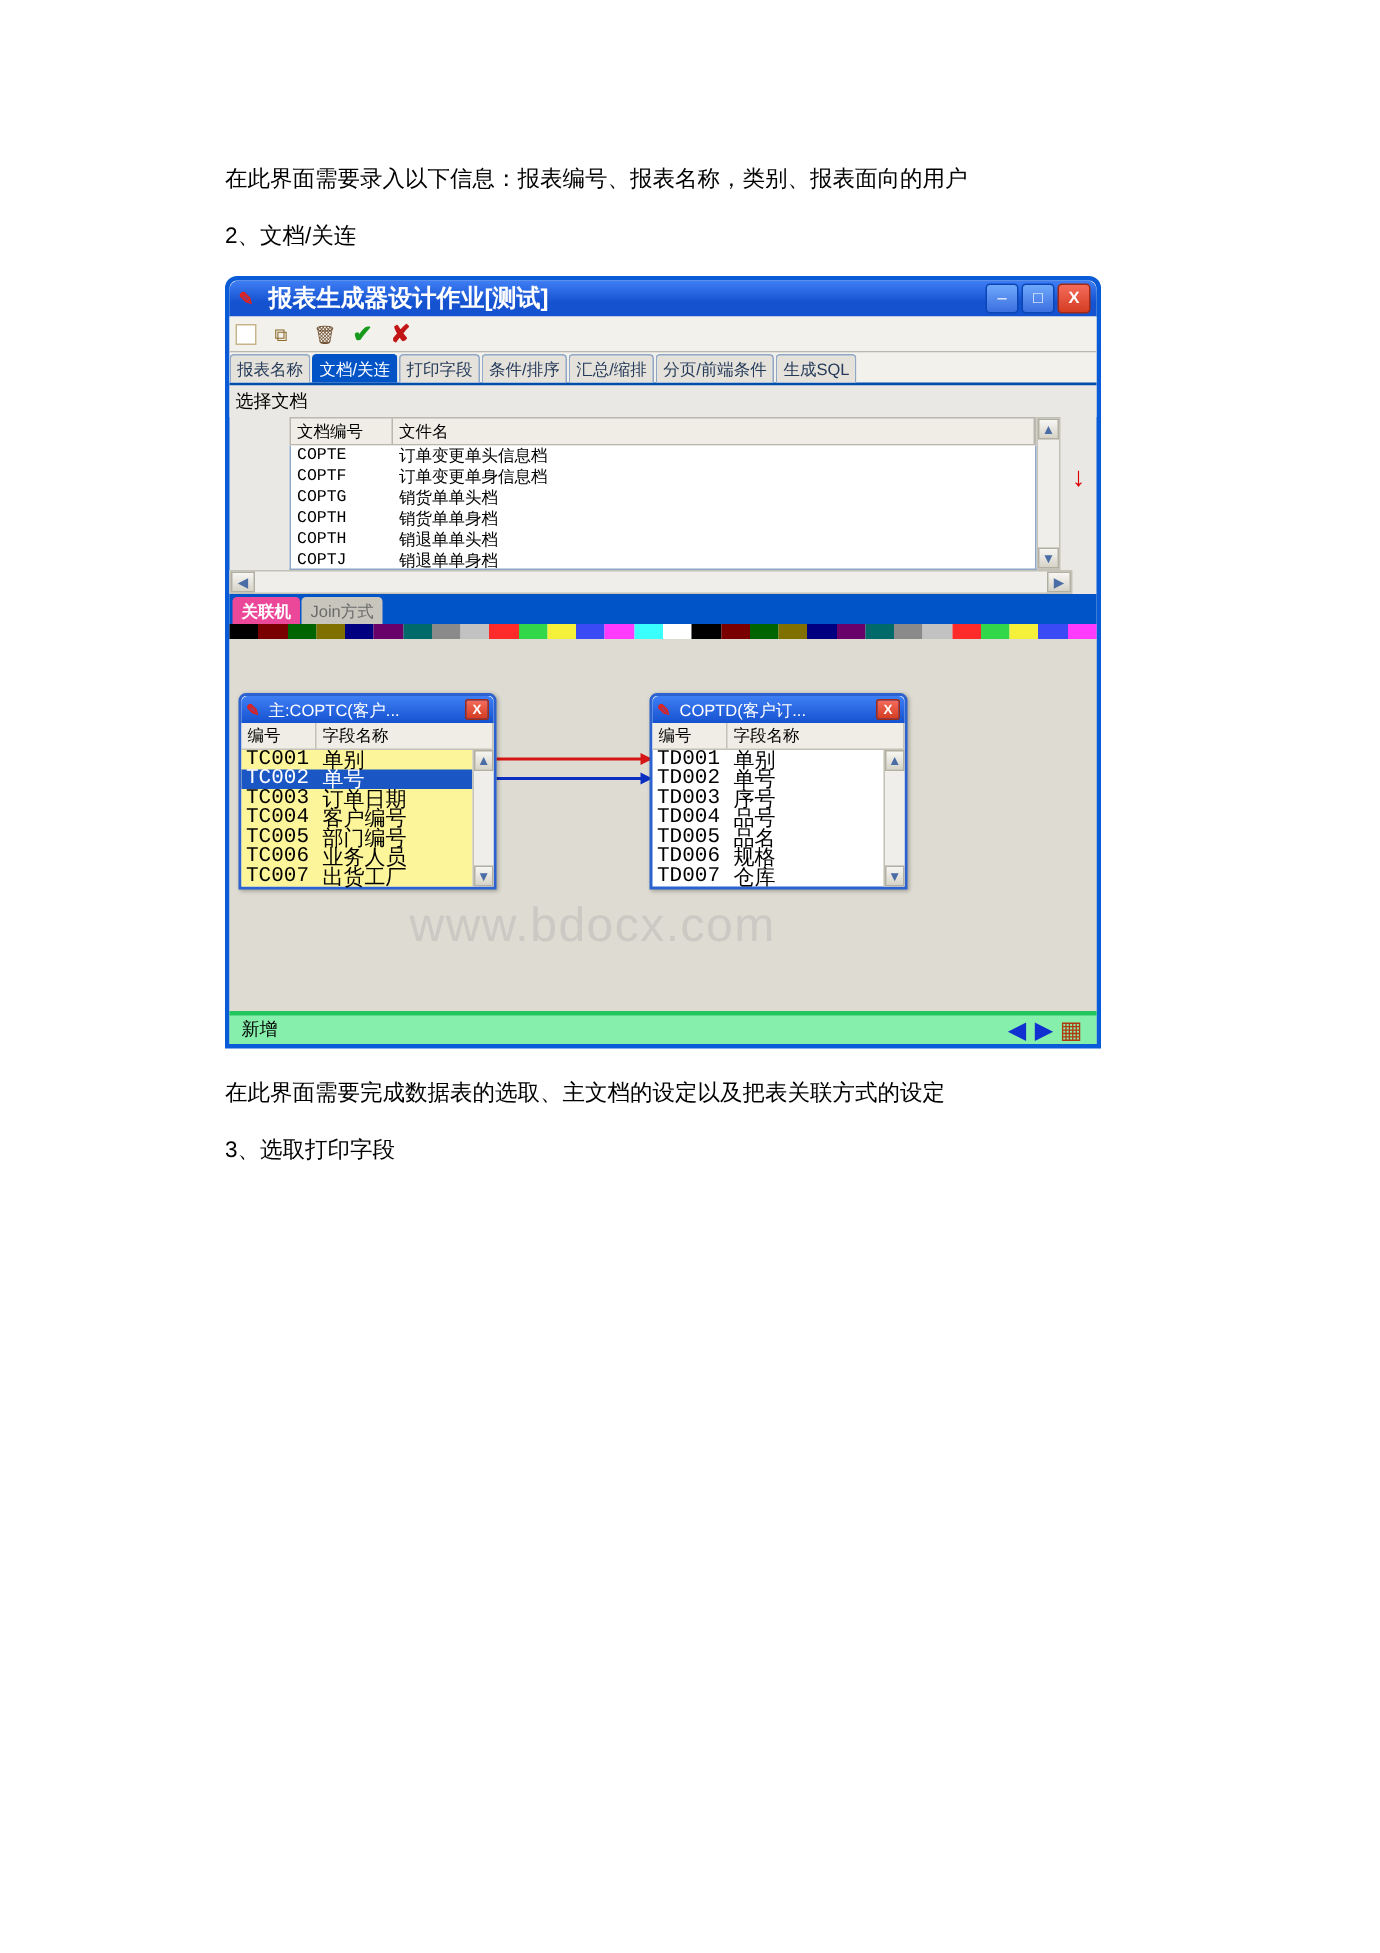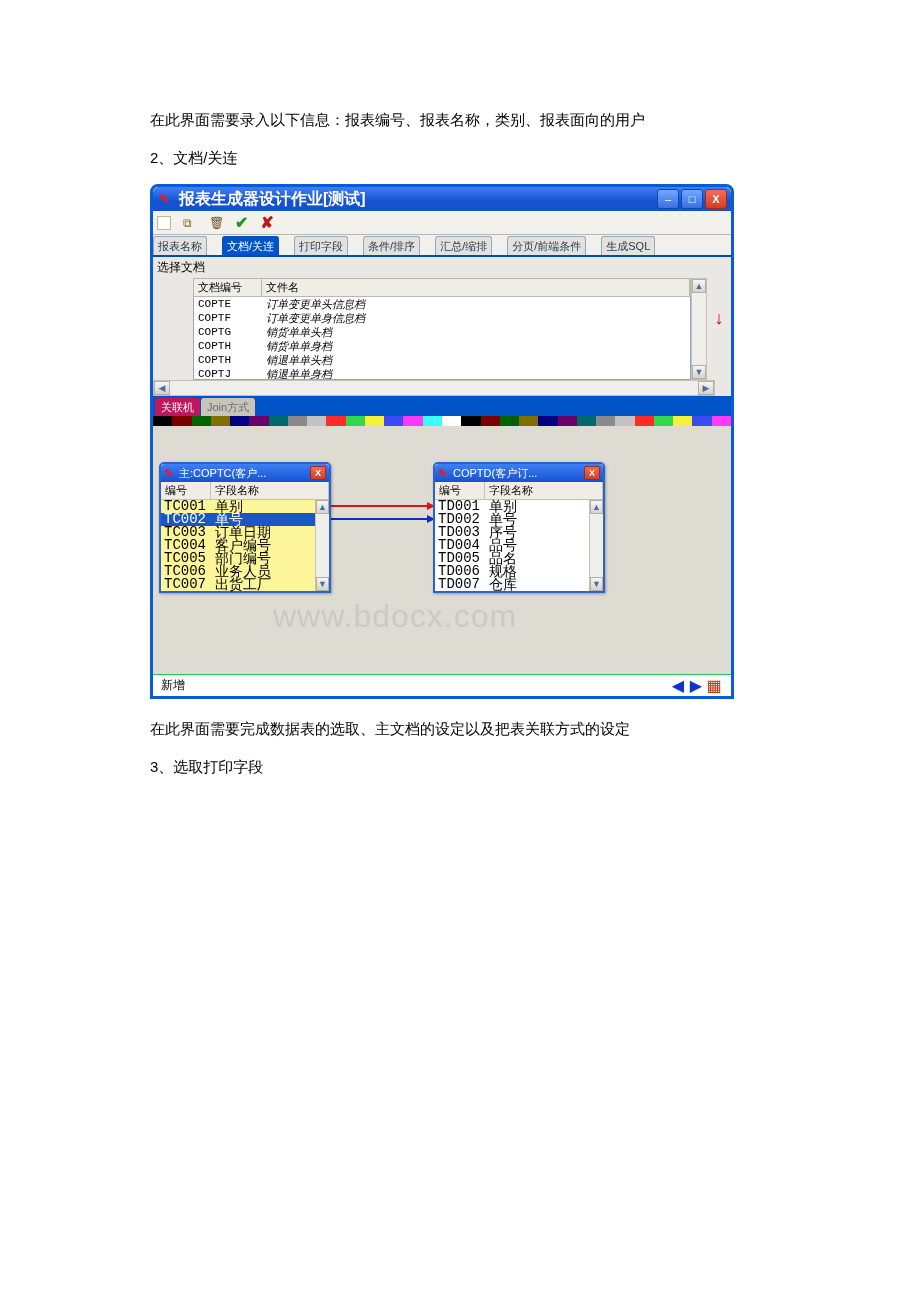--- a/index.html
+++ b/index.html
@@ -9,39 +9,39 @@
   .winbox { border: 3px solid #0a5bd8; border-radius: 8px 8px 0 0; background: #e9e8e4; width: 584px; font-size: 12px; position: relative; }
   .titlebar { height: 24px; background: linear-gradient(#3f7ff5, #1552d0 60%, #1552d0); color: #fff; display: flex; align-items: center; padding: 0 4px 0 6px; border-radius: 6px 6px 0 0; }
   .titlebar .ticon { width: 14px; height: 14px; margin-right: 6px; color: #d22; font-weight: bold; }
   .titlebar .ttext { font-weight: bold; font-size: 16px; flex: 1; }
   .winbtns { display: flex; gap: 2px; }
   .wbtn { width: 22px; height: 20px; background: linear-gradient(#6ea8fb,#3c6fe0); border: 1px solid #0a46b5; border-radius: 3px; display: flex; align-items: center; justify-content: center; font-size: 11px; color: #fff; font-family: Arial; }
   .wbtn.close { background: linear-gradient(#f46b5a,#d43d22); border-color: #a02a16; font-weight: bold; }
   .toolbar { height: 24px; background: #f2f1ec; border-bottom: 1px solid #b9b7ae; display: flex; align-items: center; padding-left: 4px; gap: 12px; }
   .ticon-sm { width: 14px; height: 14px; display: inline-block; }
   .tabbar { background: #f2f1ec; height: 22px; display: flex; align-items: flex-end; padding: 0; border-bottom: 2px solid #014dad; }
-  .tab { font-size: 11px; padding: 2px 4px 1px; margin-right: 15px; border: 1px solid #8fa8c7; border-bottom: none; background: #e5e2db; color: #243a5a; border-radius: 3px 3px 0 0; }
+  .tab { font-size: 11px; padding: 2px 4px 1px; margin-right: 1px; border: 1px solid #8fa8c7; border-bottom: none; background: #e5e2db; color: #243a5a; border-radius: 3px 3px 0 0; }
   .tab.active { background: #0153c6; color: #fff; border-color: #0153c6; }
   .listlabel { background: #e9e8e4; padding: 2px 4px; font-size: 12px; }
   .listhead { background: #efede6; border: 1px solid #b9b7ae; display: flex; }
   .lh { padding: 1px 4px; font-size: 11px; border-right: 1px solid #b9b7ae; }
   .listarea { display: flex; height: 102px; padding-left: 40px; }
   .plist { flex: 1; background: #fff; border: 1px solid #8fa8c7; border-top: none; font-size: 11px; overflow: hidden; position: relative; }
   .prow { display: flex; line-height: 14px; justify-content: center; }
   .pc1 { width: 68px; padding-left: 4px; font-family: "Courier New", monospace; }
-  .pc2 { flex: 1; padding-left: 4px; font-style: italic; }
+  .pc2 { flex: 1; padding-left: 4px; }
   .hscroll { height: 16px; background: #efeeea; border: 1px solid #c4c1b6; display: flex; align-items: center; margin: 0 16px 0 0; }
   .hsbtn { width: 16px; height: 14px; background: linear-gradient(#f7f6f2,#d6d3c8); border: 1px solid #b2afa3; display: flex; align-items: center; justify-content: center; font-size: 9px; color: #4a6da6; }
   .vscroll { width: 16px; background: #efeeea; border: 1px solid #c4c1b6; display: flex; flex-direction: column; }
   .vsbtn { height: 14px; background: linear-gradient(#f7f6f2,#d6d3c8); border: 1px solid #b2afa3; display: flex; align-items: center; justify-content: center; font-size: 9px; color: #4a6da6; }
   .sideicons { width: 24px; display: flex; flex-direction: column; align-items: center; padding-top: 30px; gap: 10px; }
   .arrowdown { color: #d00; font-size: 18px; font-weight: bold; }
   .subtabbar { background: #0054c8; height: 20px; display: flex; align-items: flex-end; padding-left: 2px; }
   .subtab { font-size: 11px; padding: 2px 6px 1px; border-radius: 3px 3px 0 0; margin-right: 1px; }
-  .subtab.active { background: #be185d; color: #fff; }
+  .subtab.active { background: #ec4899; color: #fff; font-weight: bold; }
   .subtab.inactive { background: #c8c5bd; color: #6b6b6b; }
   .colorbar { height: 10px; display: flex; }
   .cseg { flex: 1; }
   .designarea { background: #dedbd2; height: 248px; position: relative; overflow: hidden; }
   .tblwin { position: absolute; background: #fff; border: 2px solid #2b62cf; border-radius: 5px 5px 0 0; box-shadow: 1px 1px 3px rgba(0,0,0,.3); }
   .tblwin.master { left: 6px; top: 36px; width: 172px; }
   .tblwin.detail { left: 280px; top: 36px; width: 172px; }
   .twtitle { background: linear-gradient(#3f7ff5,#1552d0); color: #fff; height: 18px; font-size: 11px; display: flex; align-items: center; padding: 0 3px; border-radius: 4px 4px 0 0; }
   .twtitle .twicon { width: 12px; margin-right: 3px; color: #d22; font-weight: bold; font-size: 11px; }
   .twtitle .twtxt { flex: 1; }
@@ -50,21 +50,21 @@
   .twh { font-size: 11px; padding: 1px 4px; border-right: 1px solid #c4c1b6; }
   .twbody { display: flex; }
   .twlist { flex: 1; font-size: 14px; line-height: 13px; }
   .twrow { display: flex; }
   .twc1 { width: 50px; padding-left: 3px; font-family: "Courier New", monospace; }
   .twc2 { flex: 1; padding-left: 4px; }
   .master .twlist { background: #fdf59a; }
   .master .twrow.sel { background: #1a56c4; color: #fff; }
   .twvscroll { width: 14px; background: #efeeea; border-left: 1px solid #c4c1b6; display: flex; flex-direction: column; }
   .connectors { position: absolute; left: 0; top: 0; width: 100%; height: 100%; pointer-events: none; }
-  .statusbar { height: 22px; background: #ffffff; border-top: 1px solid #22c55e; display: flex; align-items: center; padding: 0 8px; }
+  .statusbar { height: 22px; background: #86efac; border-top: 3px solid #22c55e; display: flex; align-items: center; padding: 0 8px; }
   .stxt { flex: 1; font-size: 12px; }
   .navbtn { width: 18px; font-size: 16px; text-align: center; }
   .wm { position: absolute; color: #cbc9c3; font-size: 32px; font-family: Arial; letter-spacing: 1px; }
 </style>
 </head>
 <body>
 
 <div class="page">
   <p class="para">在此界面需要录入以下信息：报表编号、报表名称，类别、报表面向的用户</p>
   <p class="para">2、文档/关连</p>

